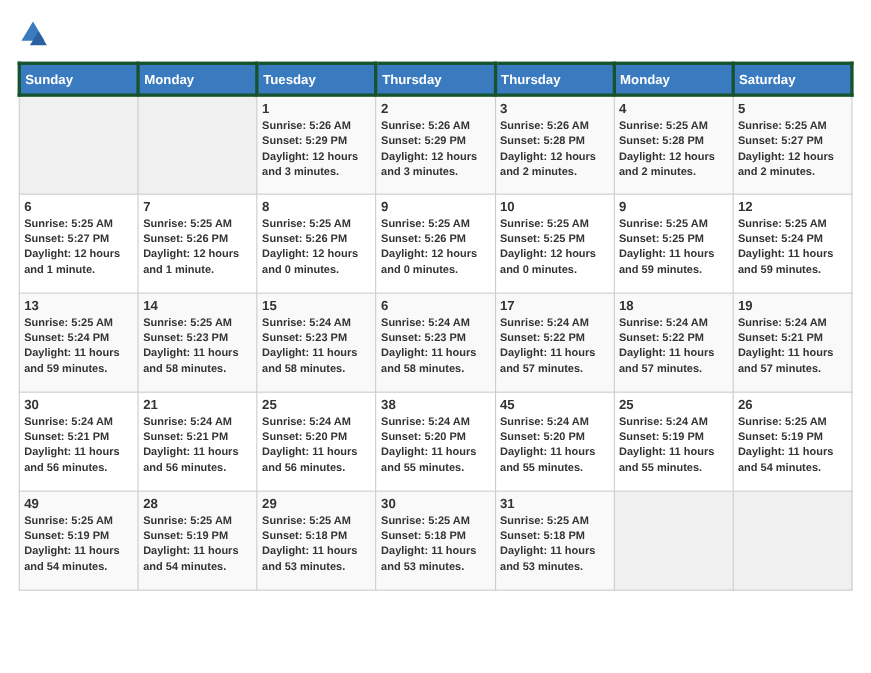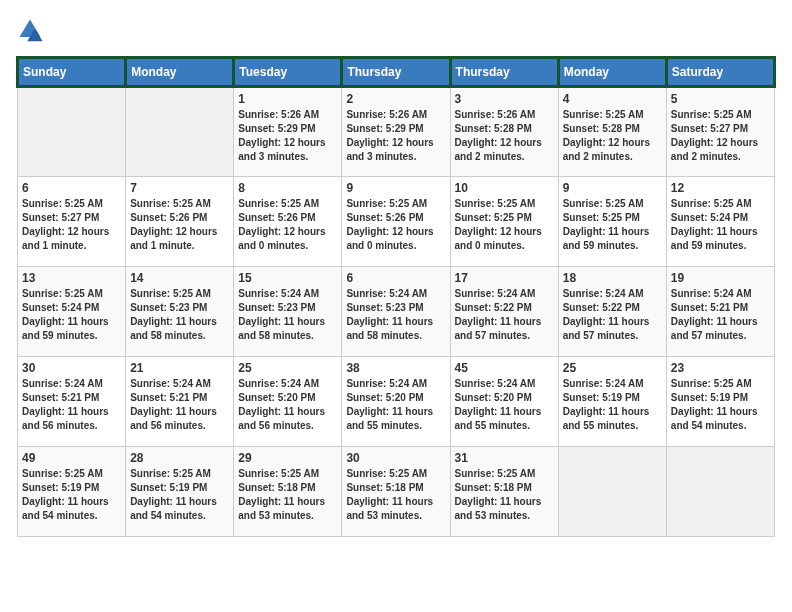--- a/index.html
+++ b/index.html
@@ -224,21 +224,21 @@
         </td>
         <td>
           <span class="day-num">45</span>
           <div class="day-info">Sunrise: 5:24 AM<br>Sunset: 5:20 PM<br>Daylight: 11 hours and 55 minutes.</div>
         </td>
         <td>
           <span class="day-num">25</span>
           <div class="day-info">Sunrise: 5:24 AM<br>Sunset: 5:19 PM<br>Daylight: 11 hours and 55 minutes.</div>
         </td>
         <td>
-          <span class="day-num">23</span>
+          <span class="day-num">26</span>
           <div class="day-info">Sunrise: 5:25 AM<br>Sunset: 5:19 PM<br>Daylight: 11 hours and 54 minutes.</div>
         </td>
       </tr>
       <tr>
         <td>
           <span class="day-num">49</span>
           <div class="day-info">Sunrise: 5:25 AM<br>Sunset: 5:19 PM<br>Daylight: 11 hours and 54 minutes.</div>
         </td>
         <td>
           <span class="day-num">28</span>

